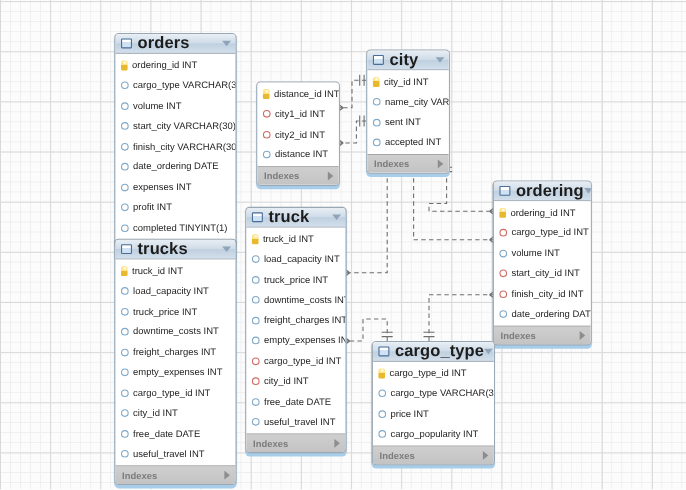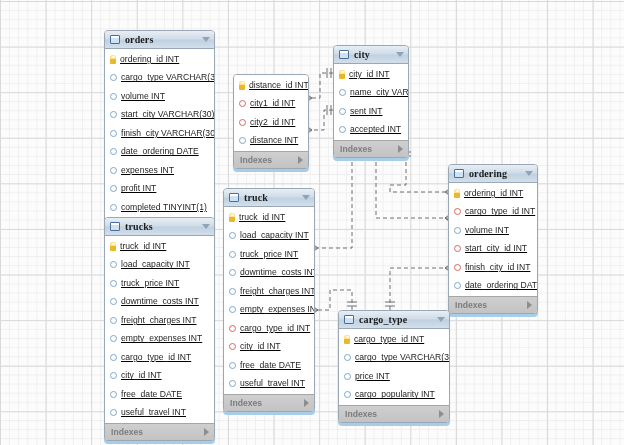--- a/index.html
+++ b/index.html
@@ -67,46 +67,44 @@
     width: 10px;
     height: 9px;
     box-sizing: border-box;
     border: 1px solid #4a6e99;
     background: linear-gradient(to bottom, #ffffff 0 35%, #cfe2f3 35% 100%);
     margin-right: 5px;
     flex: 0 0 auto;
     border-radius: 1px;
   }
   .tbl-title {
-    font-size: 10px;
+    font-size: 15px;
     font-weight: bold;
     color: #1c1c1c;
     letter-spacing: .1px;
     white-space: nowrap;
     flex: 1 1 auto;
     line-height: 1;
-    font-family: Liberation Serif, serif;
   }
   .caret-down {
     width: 0; height: 0;
     border-left: 4px solid transparent;
     border-right: 4px solid transparent;
     border-top: 5px solid #8fa4b8;
     flex: 0 0 auto;
   }
 
   .cols { background: #fff; padding: 1px 0 1px 0; }
 
   .col {
     display: flex;
     align-items: center;
     height: 18.5px;
     padding-left: 5px;
     white-space: nowrap;
-    text-decoration: underline;
   }
   .col-key, .col-dot, .col-fk {
     flex: 0 0 auto;
     margin-right: 4px;
   }
   
   .col-key {
     width: 6px; height: 9px;
     background: linear-gradient(to bottom, #ffe487 0 45%, #e8b92e 45% 100%);
     border-radius: 2px 2px 1px 1px;

